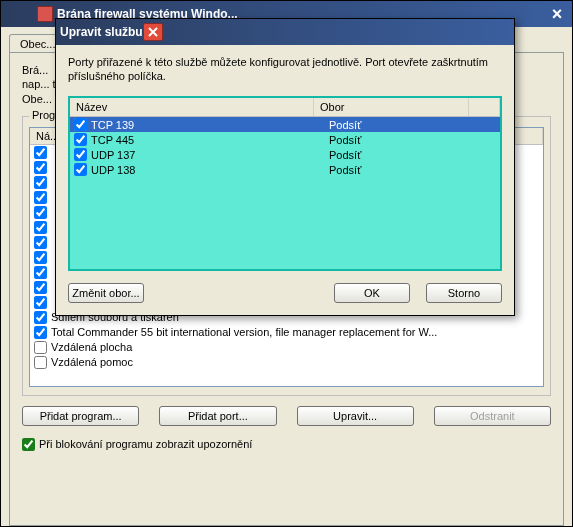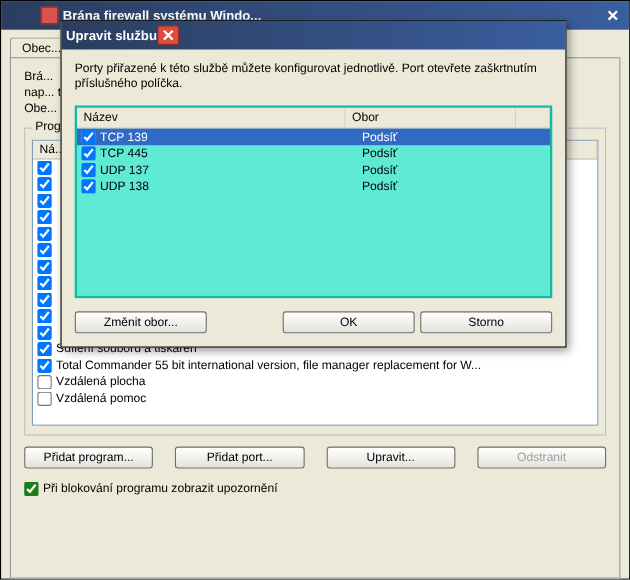--- a/index.html
+++ b/index.html
@@ -163,22 +163,22 @@
   .port-row input[type=checkbox]{ margin:0 4px 0 2px; }
   .port-row .pcell1 { width:238px; }
   .port-row .pcell2 { flex:1; }
   .modal-buttons {
     display:flex;
     margin-top:12px;
     gap:8px;
     justify-content:space-between;
   }
   .modal-buttons .left-group { }
-  .modal-buttons .right-group { display:flex; gap:5px; }
-  .modal-buttons .btn { width:120px; }
+  .modal-buttons .right-group { display:flex; gap:16px; }
+  .modal-buttons .btn { width:76px; }
 </style>
 </head>
 <body>
 
 <div class="outer-window">
   <div class="outer-titlebar">
     <span class="title-left">
       <span class="app-icon"></span>
       <span>Brána firewall systému Windo...</span>
     </span>

